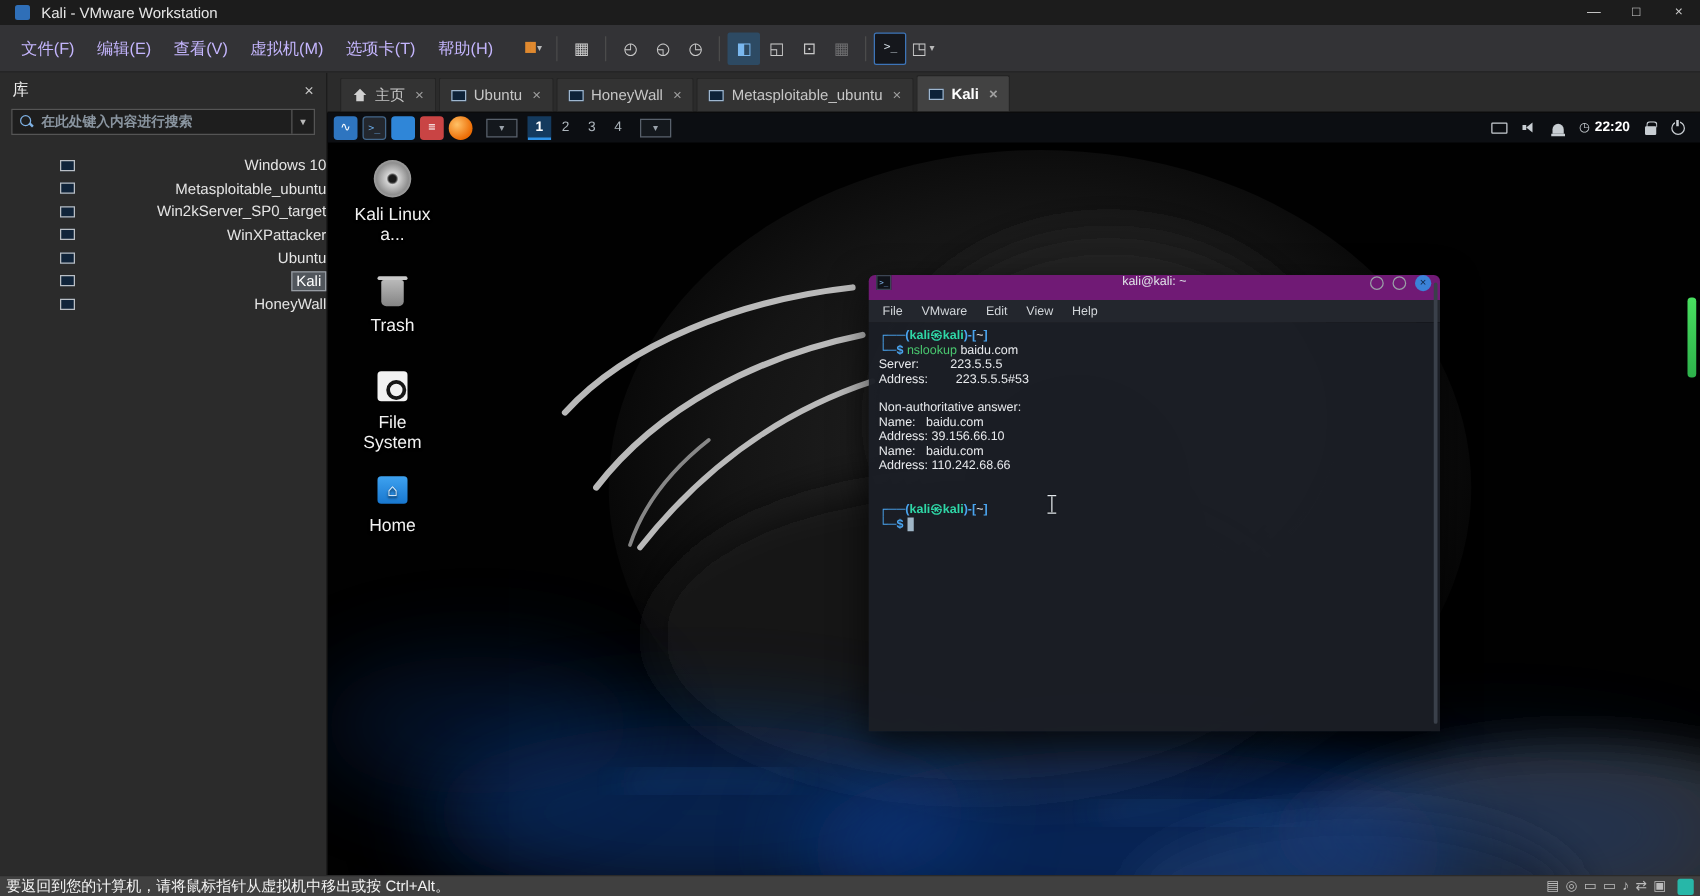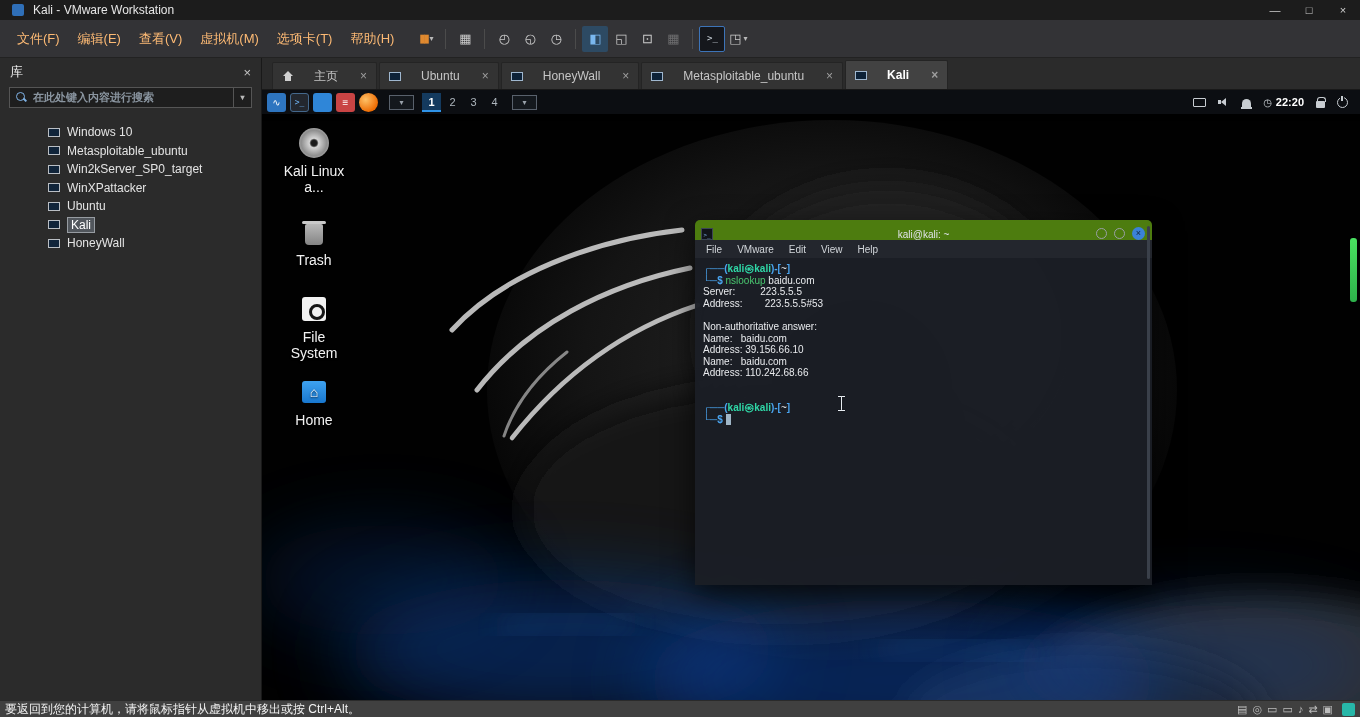--- a/index.html
+++ b/index.html
@@ -9,21 +9,21 @@
 
 .titlebar{position:absolute;top:0;left:0;right:0;height:20px;background:#1c1c1c;display:flex;align-items:center;z-index:20;}
 .app-icon{width:12px;height:12px;margin:0 9px 0 12px;background:#2f6fb8;border-radius:2px;}
 .win-title{font-size:12px;color:#e6e6e6;}
 .win-controls{margin-left:auto;display:flex;height:100%;}
 .win-btn{width:34px;height:100%;display:flex;align-items:center;justify-content:center;font-size:11px;color:#cfcfcf;}
 
 
 .menubar{position:absolute;top:20px;left:0;right:0;height:38px;background:#333336;display:flex;align-items:center;padding:0 8px;z-index:19;border-bottom:1px solid #222;}
 .menu-items{display:flex;align-items:center;}
-.menu-item{padding:5px 9px;font-size:13px;color:#fdba74;}
+.menu-item{padding:5px 9px;font-size:13px;color:#c4b5fd;}
 .toolbar{display:flex;align-items:center;margin-left:10px;}
 .tb-sep{width:1px;height:20px;background:#4b4b4b;margin:0 6px;}
 .tb-btn{min-width:26px;height:26px;display:flex;align-items:center;justify-content:center;color:#c9c9c9;font-size:13px;border-radius:2px;padding:0 2px;}
 .tb-btn .tb-glyph{font-size:13px;line-height:1;}
 .tb-suspend .tb-glyph{color:#e0892f;letter-spacing:-2px;font-size:11px;font-weight:bold;}
 .tb-caret{font-size:8px;color:#b9b9b9;margin-left:2px;}
 .tb-active{background:#2d4a63;}
 .tb-active .tb-glyph{color:#7ab8ef;}
 .tb-disabled{opacity:.38;}
 .tb-console{background:#15171c;border:1px solid #3d74b8;}
@@ -40,29 +40,29 @@
 .searchbox{margin:3px 9px 9px 9px;height:21px;background:#1e1e1e;border:1px solid #555;display:flex;align-items:center;font-weight:bold;}
 .mag-icon{position:relative;width:11px;height:11px;margin:0 6px;}
 .mag-icon::before{content:"";position:absolute;left:0;top:0;width:7px;height:7px;border:1.6px solid #7fb2e5;border-radius:50%;}
 .mag-icon::after{content:"";position:absolute;left:7px;top:7px;width:4px;height:1.7px;background:#7fb2e5;transform:rotate(45deg);}
 .search-ph{flex:1;font-size:11px;color:#8a95a0;white-space:nowrap;overflow:hidden;}
 .search-dd{width:18px;height:100%;border-left:1px solid #555;display:flex;align-items:center;justify-content:center;font-size:8px;color:#b9b9b9;}
 .tree{padding-top:6px;font-size:12px;}
 .tree-root{display:flex;align-items:center;height:19px;padding-left:10px;color:#eaeaea;font-size:12.5px;}
 .root-box{width:10px;height:10px;background:#d8d8d8;border:1px solid #8f8f8f;margin-right:6px;}
 .root-comp{width:14px;height:10px;border:1px solid #cfd4da;background:#15293f;margin-right:7px;}
-.tree-item{display:flex;align-items:center;height:18.5px;padding-left:48px;color:#e4e4e4;}
+.tree-item{display:flex;align-items:center;height:18.5px;padding-left:48px;color:#e4e4e4;justify-content:space-between;}
 .vm-ico{display:inline-block;width:12px;height:9px;border:1px solid #b9bec4;background:#10243a;margin-right:7px;flex:none;}
 .tree-label{white-space:nowrap;}
 .tree-label.selected{background:#51565c;border:1px solid #979ca2;padding:0 3px;color:#fff;}
 
 
 .content{flex:1;display:flex;flex-direction:column;background:#232323;min-width:0;}
 .tabbar{height:32px;background:#2b2b2b;display:flex;align-items:flex-end;padding-left:10px;border-bottom:1px solid #191919;}
-.tab{height:27px;display:flex;align-items:center;gap:20px;padding:0 9px;margin-right:2px;background:#333;color:#c6c6c6;font-size:12px;border:1px solid #242424;border-bottom:none;border-radius:2px 2px 0 0;white-space:nowrap;}
+.tab{height:27px;display:flex;align-items:center;gap:6px;padding:0 9px;margin-right:2px;background:#333;color:#c6c6c6;font-size:12px;border:1px solid #242424;border-bottom:none;border-radius:2px 2px 0 0;white-space:nowrap;}
 .tab.active{background:#424242;color:#fff;font-weight:700;height:29px;}
 .tab-close{color:#9f9f9f;font-size:12px;margin-left:2px;}
 .tab-vm-ico{width:12px;height:9px;border:1px solid #9fb7cf;background:#0d2238;flex:none;}
 .tab-home-ico{position:relative;width:12px;height:11px;flex:none;}
 .tab-home-ico::before{content:"";position:absolute;left:1px;top:0;border-left:5px solid transparent;border-right:5px solid transparent;border-bottom:5px solid #d0d0d0;}
 .tab-home-ico::after{content:"";position:absolute;left:3px;top:5px;width:6px;height:5px;background:#d0d0d0;}
 
 
 .vmscreen{position:relative;flex:1;background:#000;overflow:hidden;}
 .wall-svg{position:absolute;inset:0;width:100%;height:100%;z-index:0;}
@@ -107,21 +107,21 @@
 .di-cdrom .di-glyph::after{content:"";position:absolute;left:13px;top:12px;width:6px;height:6px;border-radius:50%;background:#1a1a1a;}
 .di-trash .di-glyph::before{content:"";position:absolute;left:7px;top:7px;width:18px;height:21px;background:linear-gradient(#b9b9b9,#848484);border-radius:2px 2px 4px 4px;}
 .di-trash .di-glyph::after{content:"";position:absolute;left:4px;top:4px;width:24px;height:3px;background:#c9c9c9;border-radius:2px;}
 .di-filesystem .di-glyph::before{content:"";position:absolute;left:4px;top:3px;width:24px;height:24px;background:#f2f2f2;border-radius:3px;}
 .di-filesystem .di-glyph::after{content:"";position:absolute;left:11px;top:10px;width:10px;height:10px;border:3px solid #161616;border-radius:50%;}
 .di-home .di-glyph::before{content:"";position:absolute;left:4px;top:4px;width:24px;height:22px;background:linear-gradient(#3ea2f0,#1877cf);border-radius:3px;}
 .di-home .di-glyph::after{content:"⌂";position:absolute;left:0;top:4px;width:32px;text-align:center;color:#fff;font-size:14px;line-height:22px;}
 
 
 .terminal{position:absolute;left:433px;top:130px;width:457px;height:365px;z-index:5;border-radius:5px 5px 0 0;box-shadow:0 10px 30px rgba(0,0,0,.65);}
-.term-titlebar{height:20px;background:#4d7c0f;border-radius:5px 5px 0 0;display:flex;align-items:flex-end;position:relative;}
+.term-titlebar{height:20px;background:#701a75;border-radius:5px 5px 0 0;display:flex;align-items:flex-start;position:relative;}
 .term-ico{width:12px;height:12px;margin-left:6px;background:#10131a;border:1px solid #3c4554;color:#7fb2e8;font-size:6px;display:flex;align-items:center;justify-content:center;font-family:"DejaVu Sans Mono",monospace;z-index:1;}
 .term-title{position:absolute;left:0;right:0;text-align:center;font-size:10px;color:#dfe3e8;}
 .term-controls{margin-left:auto;display:flex;align-items:center;gap:7px;padding-right:7px;z-index:1;}
 .tc-circle{width:11px;height:11px;border:1px solid #9aa0a6;border-radius:50%;}
 .tc-close{width:13px;height:13px;border-radius:50%;background:#3b82d8;color:#0e2340;font-size:9px;display:flex;align-items:center;justify-content:center;line-height:1;}
 .term-menubar{height:18px;background:#23262d;display:flex;align-items:center;gap:15px;padding-left:11px;}
 .term-menu-item{font-size:10px;color:#d2d6da;}
 .term-body{position:relative;height:327px;background:rgba(27,30,37,0.97);padding:5px 8px;font-family:"DejaVu Sans Mono",monospace;font-size:10px;line-height:11.6px;color:#e8eaed;overflow:hidden;}
 .tline{white-space:pre;height:11.6px;}
 .sg-blue{color:#4aa5f0;font-weight:bold;}

